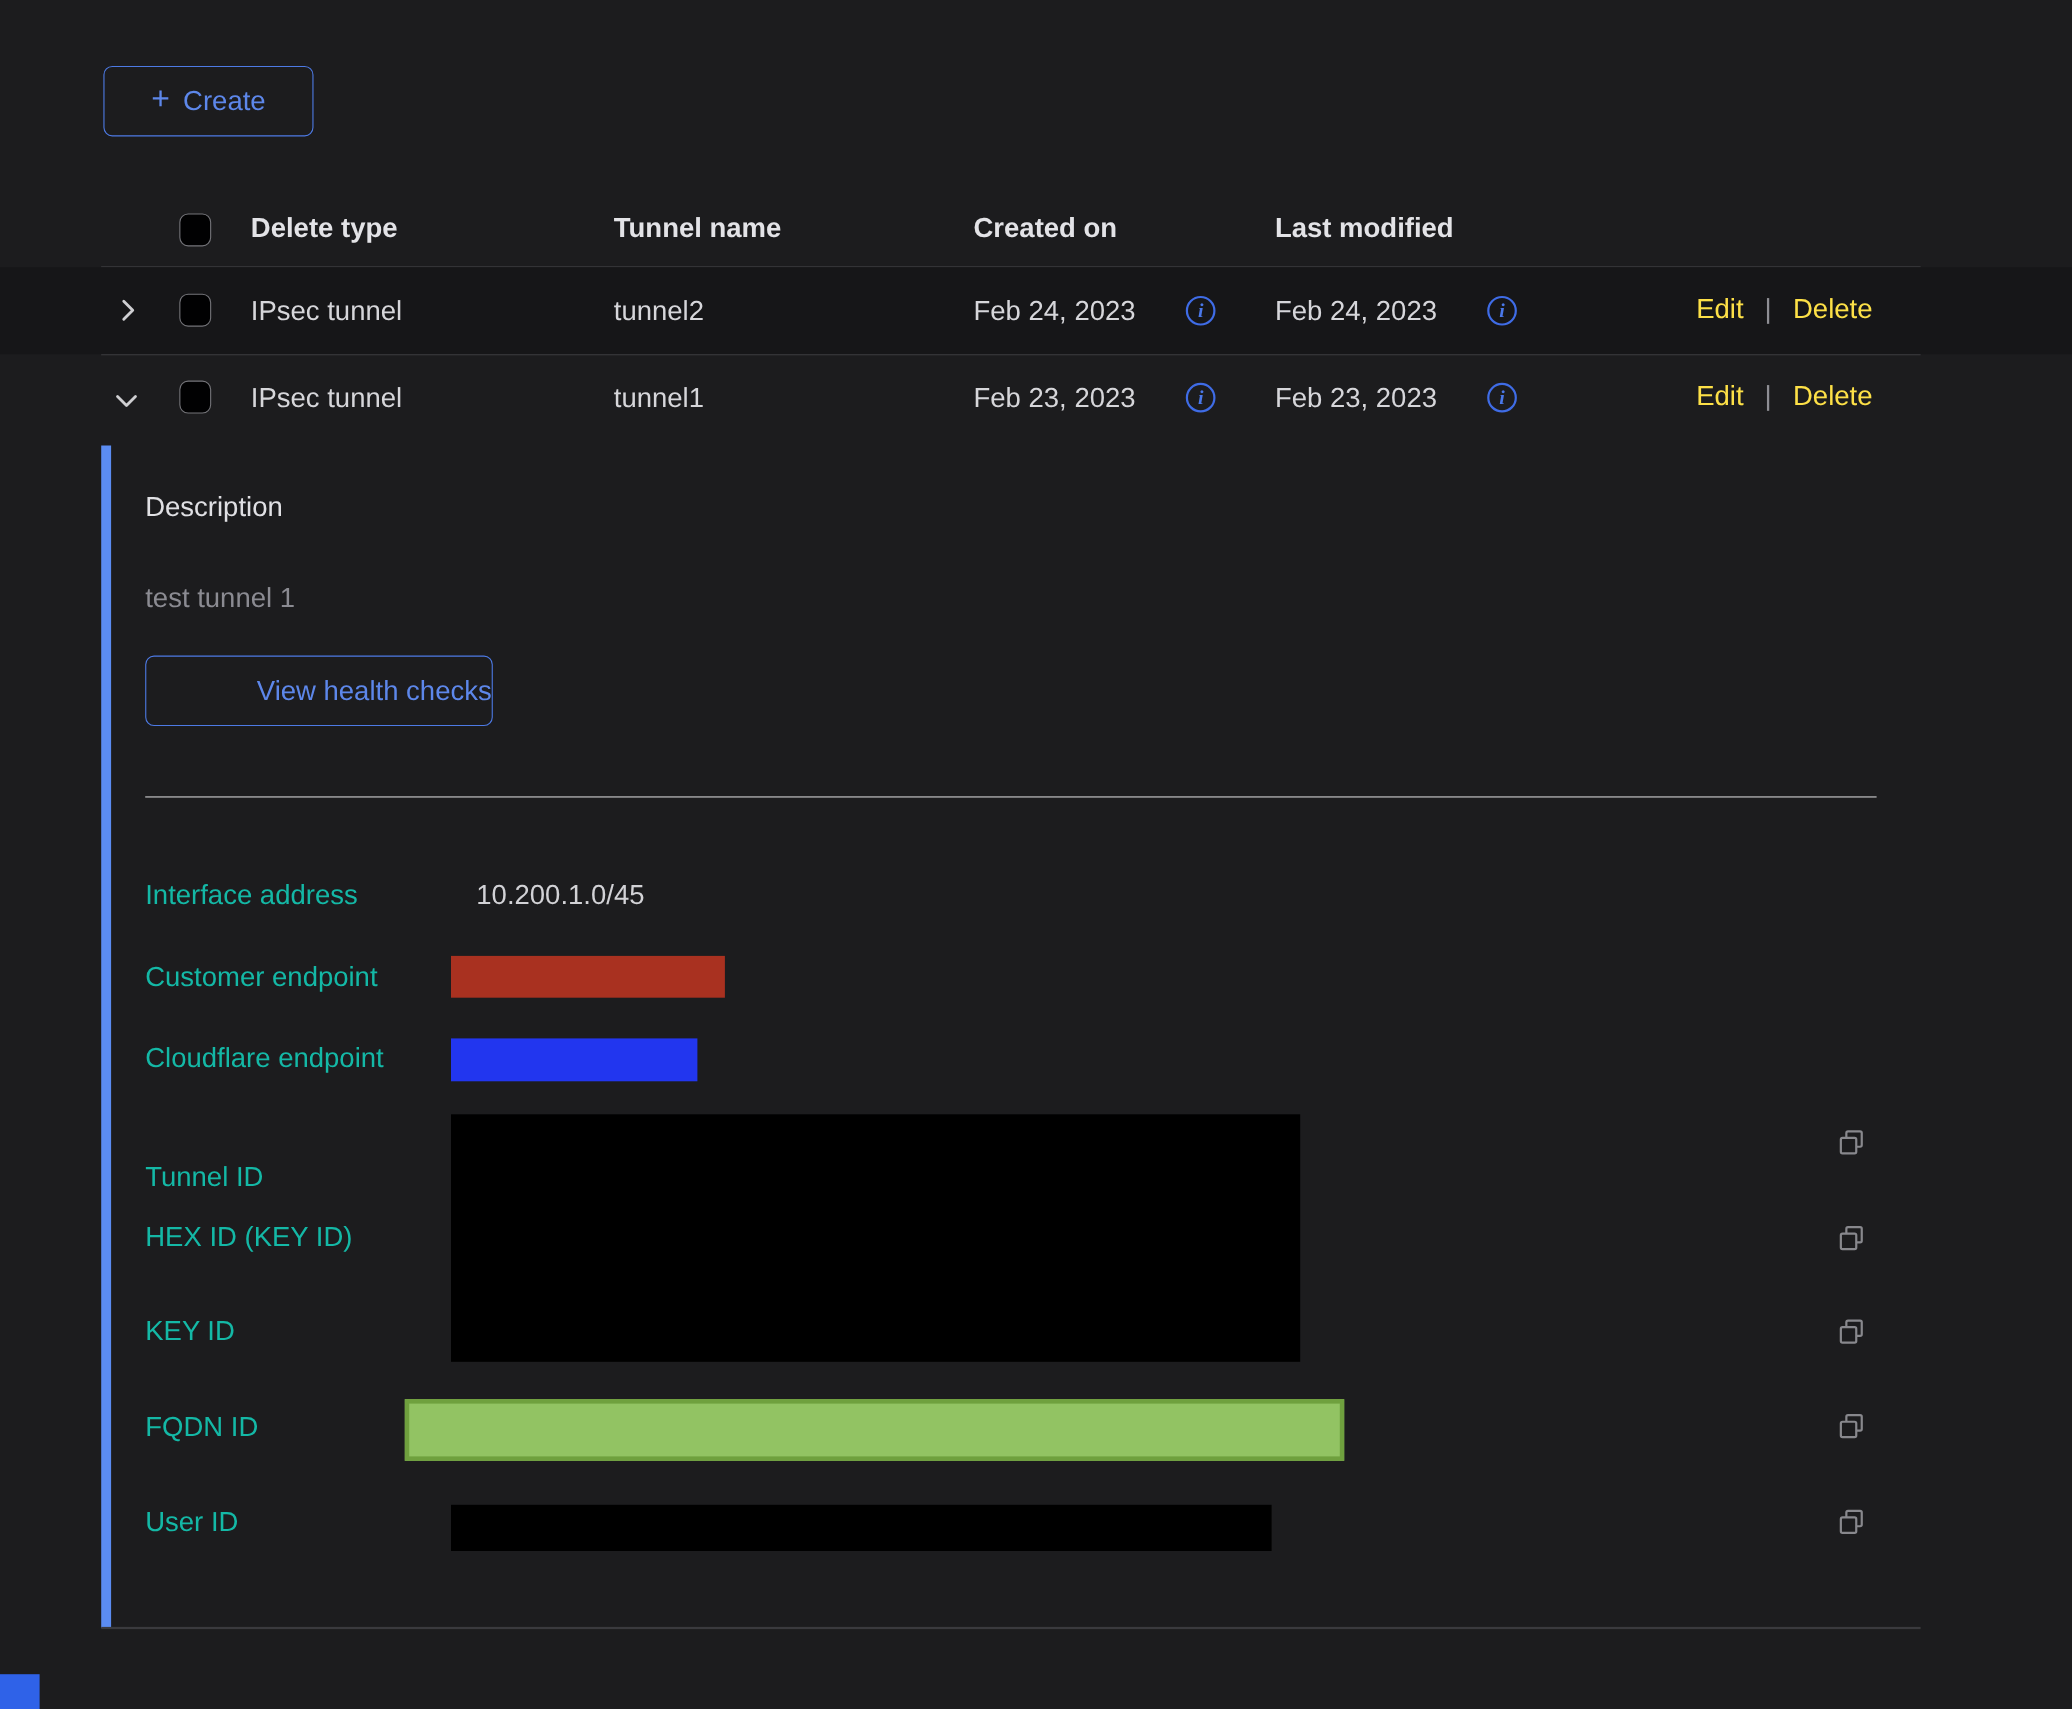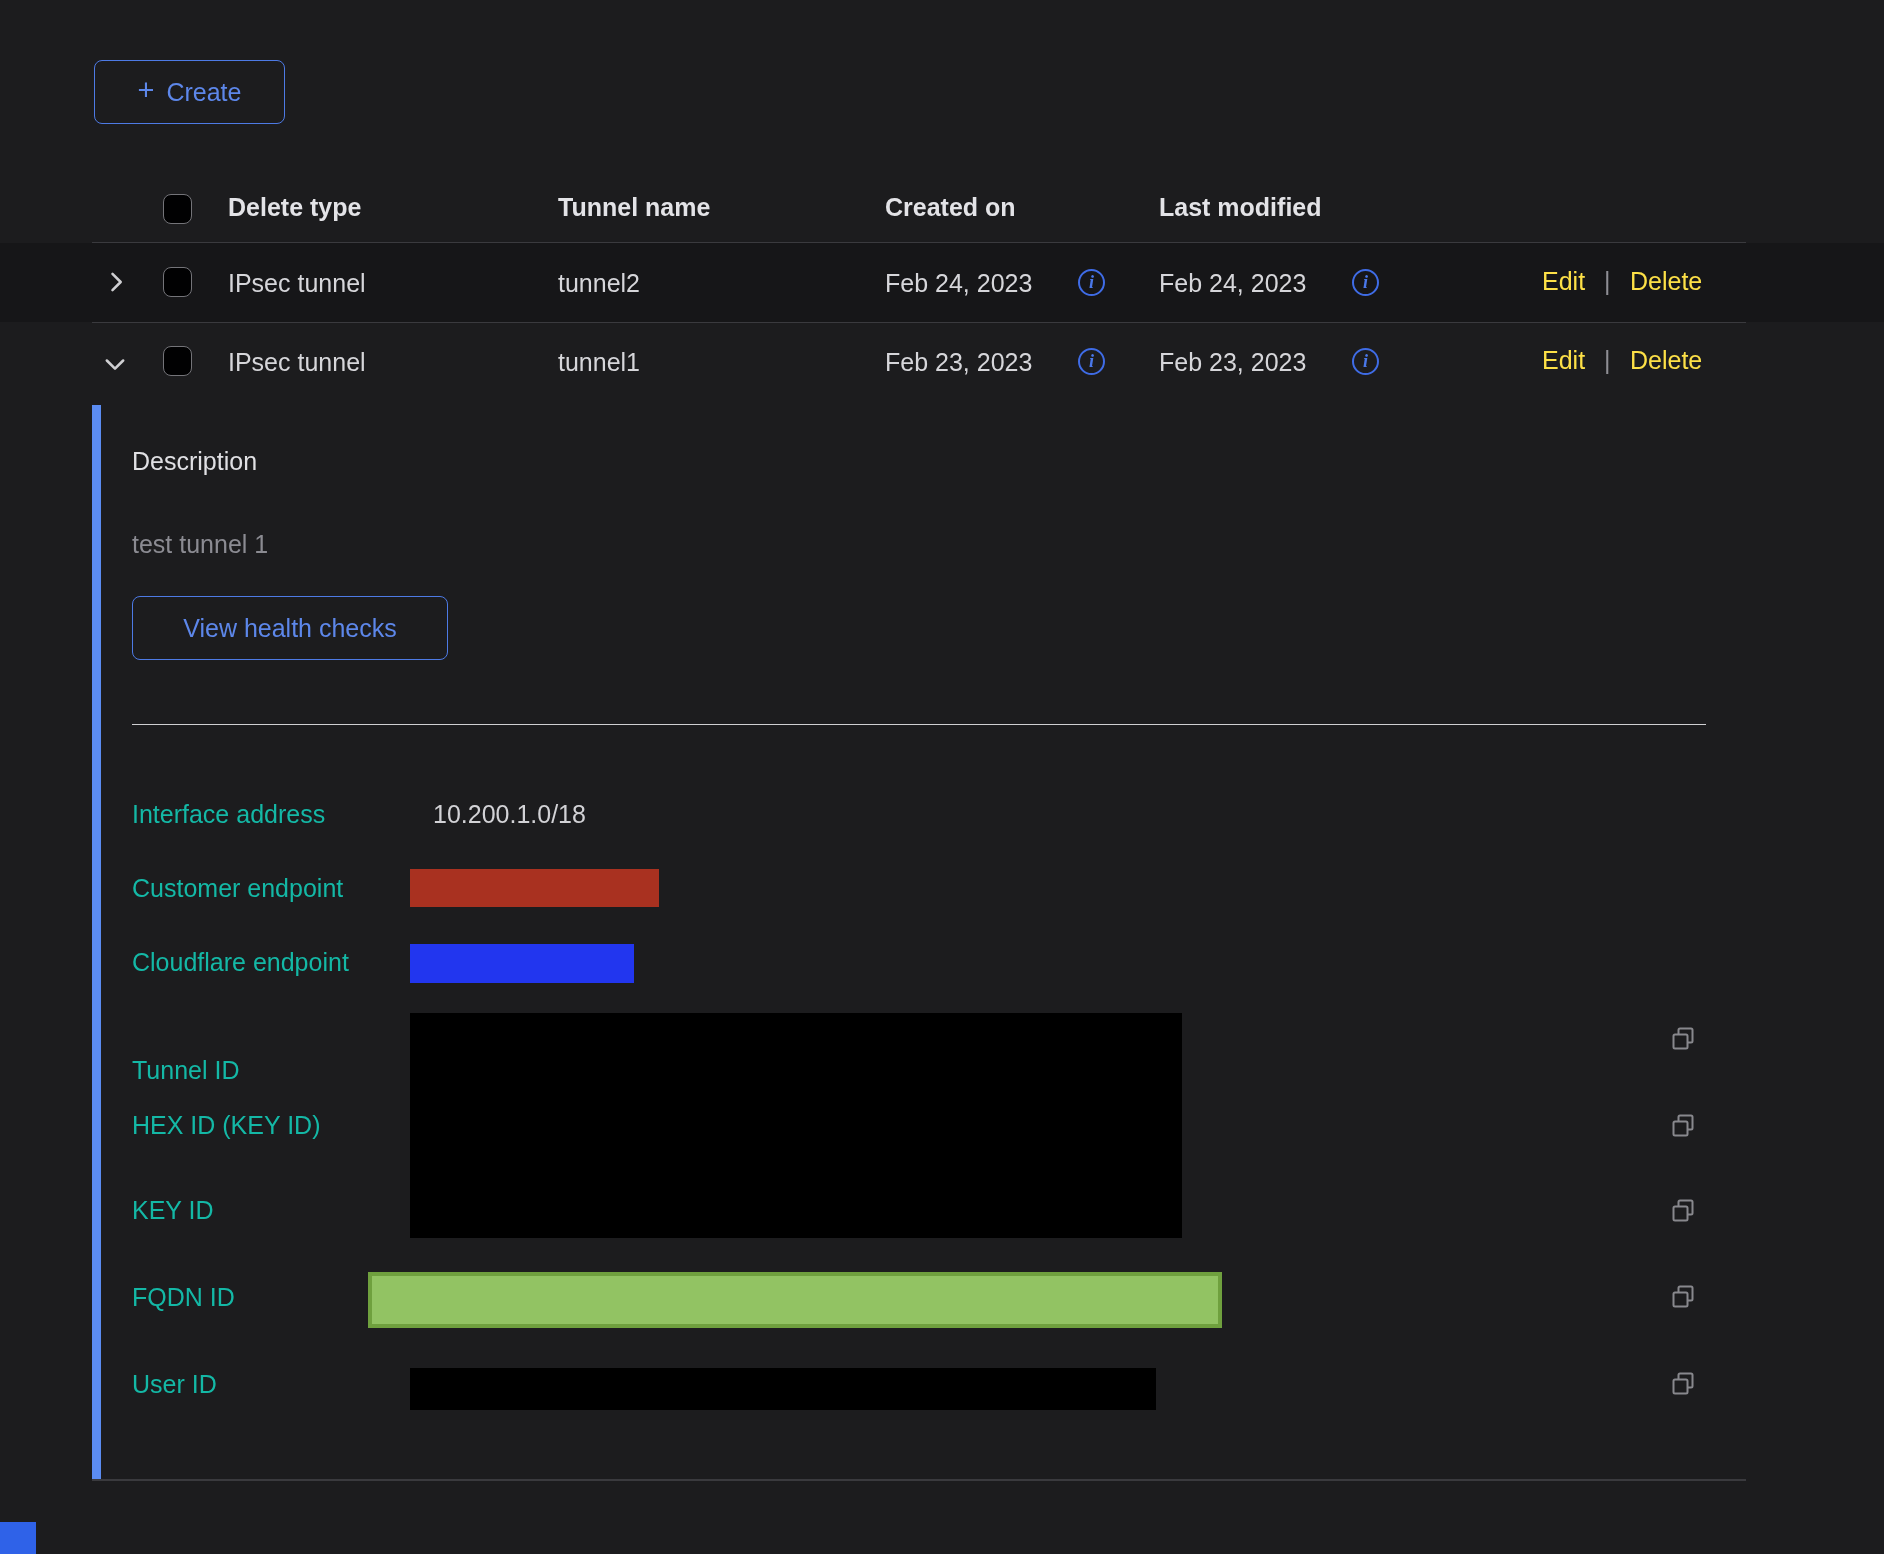--- a/index.html
+++ b/index.html
@@ -136,28 +136,28 @@
   <span class="info-icon" style="left:1352px; top:348px;">i</span>
   <a class="link" style="left:1542px; top:346px;">Edit</a>
   <span class="pipe" style="left:1604px; top:346px;">|</span>
   <a class="link" style="left:1630px; top:346px;">Delete</a>
 
   <div class="accent-bar"></div>
 
   <div class="section-label" style="left:132px; top:447px; font-weight:500; color:#e0e0e4;">Description</div>
   <div class="section-label muted" style="left:132px; top:530px;text-align:right;">test tunnel 1</div>
 
-  <button class="outline-btn" style="left:132px; top:596px; width:316px; height:64px;">
+  <button class="outline-btn" style="left:132px; top:596px; width:316px; height:64px;justify-content:flex-end;">
     <span>View health checks</span>
   </button>
 
   <div class="light-divider"></div>
 
   <div class="section-label" style="left:132px; top:800px;">Interface address</div>
-  <div class="section-label" style="left:433px; top:800px; color:#d2d2d6;">10.200.1.0/18</div>
+  <div class="section-label" style="left:433px; top:800px; color:#d2d2d6;">10.200.1.0/45</div>
 
   <div class="section-label" style="left:132px; top:874px;">Customer endpoint</div>
   <div class="redaction red-box" style="left:410px; top:869px; width:249px; height:38px;"></div>
 
   <div class="section-label" style="left:132px; top:948px;">Cloudflare endpoint</div>
   <div class="redaction blue-box" style="left:410px; top:944px; width:224px; height:39px;"></div>
 
   <div class="section-label" style="left:132px; top:1024px;margin-top:32px;">Tunnel ID</div>
   <div class="section-label" style="left:132px; top:1111px;">HEX ID (KEY ID)</div>
   <div class="section-label" style="left:132px; top:1196px;">KEY ID</div>

